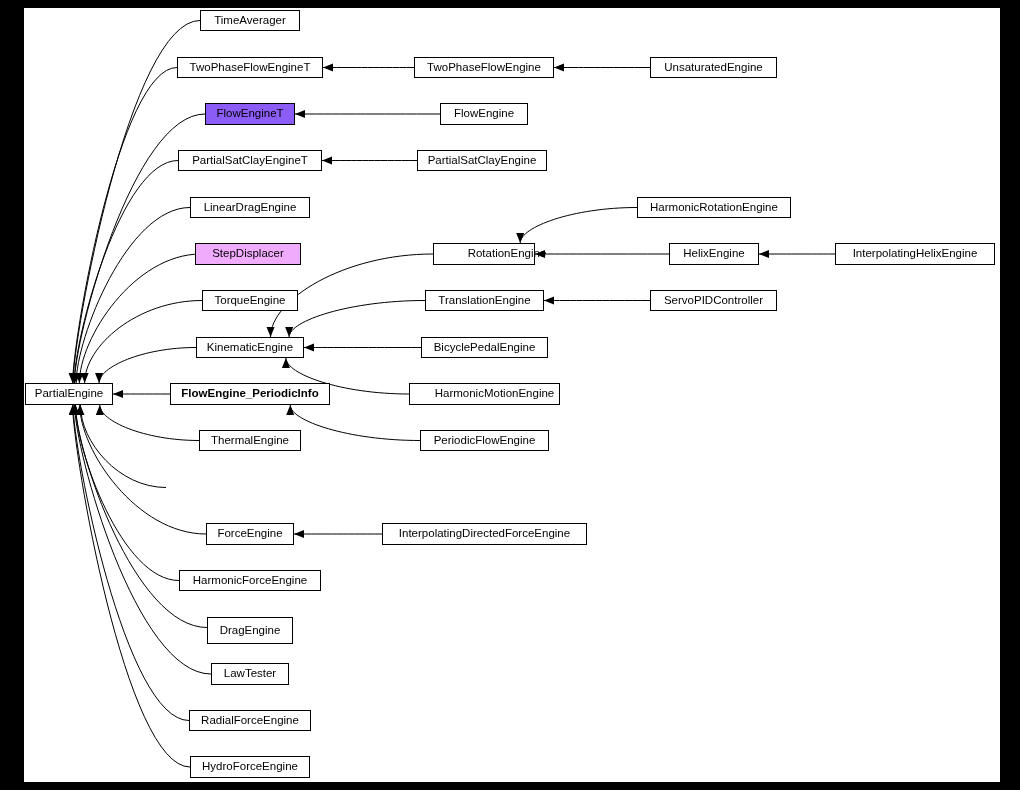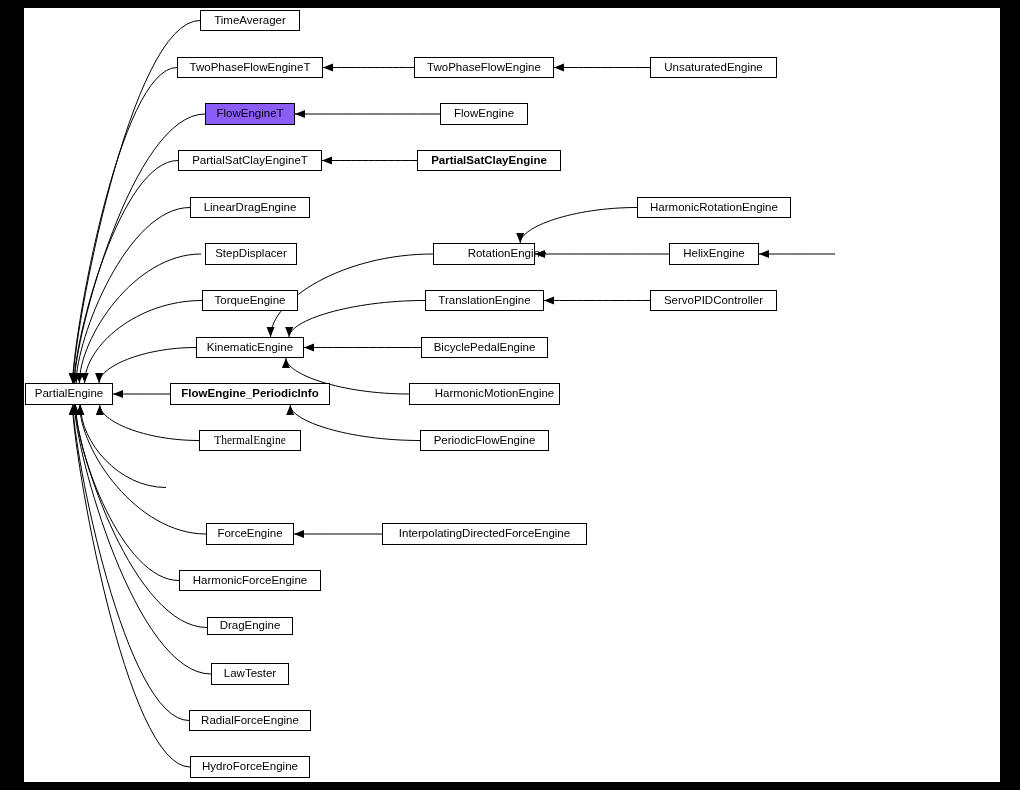--- a/index.html
+++ b/index.html
@@ -81,37 +81,38 @@
       <path d="M 650 300.5 C 602.3 300.5, 570.5 300.5, 544 300.5" fill="none" stroke="#000000" stroke-width="1" marker-end="url(#arrowhead)"></path>
       <path d="M 420 440.5 C 348.6182795698925 440.5, 290.2150537634409 420.975, 290.2150537634409 405" fill="none" stroke="#000000" stroke-width="1" marker-end="url(#arrowhead)"></path>
       <path d="M 382 534 C 342.4 534, 316 534, 294 534" fill="none" stroke="#000000" stroke-width="1" marker-end="url(#arrowhead)"></path>
     </svg>
 <div class="node" style="left: 25px; top: 383px; width: 88px; height: 22px; background: rgb(255, 255, 255); border-color: rgb(0, 0, 0); color: rgb(0, 0, 0);">PartialEngine</div>
     <div class="node" style="left: 200px; top: 10px; width: 100px; height: 21px; background: rgb(255, 255, 255); border-color: rgb(0, 0, 0); color: rgb(0, 0, 0);">TimeAverager</div>
     <div class="node" style="left: 177px; top: 57px; width: 146px; height: 21px; background: rgb(255, 255, 255); border-color: rgb(0, 0, 0); color: rgb(0, 0, 0);">TwoPhaseFlowEngineT</div>
     <div class="node" style="left: 205px; top: 103px; width: 90px; height: 22px; background: #8b5cf6; border-color: rgb(0, 0, 0); color: rgb(0, 0, 0);">FlowEngineT</div>
     <div class="node" style="left: 178px; top: 150px; width: 144px; height: 21px; background: rgb(255, 255, 255); border-color: rgb(0, 0, 0); color: rgb(0, 0, 0);">PartialSatClayEngineT</div>
     <div class="node" style="left: 190px; top: 197px; width: 120px; height: 21px; background: rgb(255, 255, 255); border-color: rgb(0, 0, 0); color: rgb(0, 0, 0);">LinearDragEngine</div>
-    <div class="node" style="left: 205px; top: 243px; width: 92px; height: 22px; background: #ffffff; border-color: rgb(0, 0, 0); color: rgb(0, 0, 0);">StepDisplacer</div>
+    <div class="node" style="left: 195px; top: 243px; width: 106px; height: 22px; background: #f0abfc; border-color: rgb(0, 0, 0); color: rgb(0, 0, 0);">StepDisplacer</div>
     <div class="node" style="left: 202px; top: 290px; width: 96px; height: 21px; background: rgb(255, 255, 255); border-color: rgb(0, 0, 0); color: rgb(0, 0, 0);">TorqueEngine</div>
     <div class="node" style="left: 196px; top: 337px; width: 108px; height: 21px; background: rgb(255, 255, 255); border-color: rgb(0, 0, 0); color: rgb(0, 0, 0);">KinematicEngine</div>
     <div class="node" style="left: 170px; top: 383px; width: 160px; height: 22px; background: rgb(255, 255, 255); border-color: rgb(0, 0, 0); color: rgb(0, 0, 0); font-weight: bold;">FlowEngine_PeriodicInfo</div>
-    <div class="node" style="left: 199px; top: 430px; width: 102px; height: 21px; background: rgb(255, 255, 255); border-color: rgb(0, 0, 0); color: rgb(0, 0, 0); font-family: Liberation Serif, serif;">ThermalEngine</div>
+    <div class="node" style="left: 199px; top: 430px; width: 102px; height: 21px; background: rgb(255, 255, 255); border-color: rgb(0, 0, 0); color: rgb(0, 0, 0);">ThermalEngine</div>
     <div class="node" style="left: 206px; top: 523px; width: 88px; height: 22px; background: rgb(255, 255, 255); border-color: rgb(0, 0, 0); color: rgb(0, 0, 0);">ForceEngine</div>
     <div class="node" style="left: 179px; top: 570px; width: 142px; height: 21px; background: rgb(255, 255, 255); border-color: rgb(0, 0, 0); color: rgb(0, 0, 0); text-align: center;">HarmonicForceEngine</div>
-    <div class="node" style="left: 207px; top: 617px; width: 86px; height: 18px; background: rgb(255, 255, 255); border-color: rgb(0, 0, 0); color: rgb(0, 0, 0);">DragEngine</div>
+    <div class="node" style="left: 207px; top: 617px; width: 86px; height: 27px; background: rgb(255, 255, 255); border-color: rgb(0, 0, 0); color: rgb(0, 0, 0);">DragEngine</div>
     <div class="node" style="left: 211px; top: 663px; width: 78px; height: 22px; background: rgb(255, 255, 255); border-color: rgb(0, 0, 0); color: rgb(0, 0, 0);">LawTester</div>
     <div class="node" style="left: 189px; top: 710px; width: 122px; height: 21px; background: rgb(255, 255, 255); border-color: rgb(0, 0, 0); color: rgb(0, 0, 0);">RadialForceEngine</div>
     <div class="node" style="left: 190px; top: 756px; width: 120px; height: 22px; background: rgb(255, 255, 255); border-color: rgb(0, 0, 0); color: rgb(0, 0, 0);">HydroForceEngine</div>
     <div class="node" style="left: 414px; top: 57px; width: 140px; height: 21px; background: rgb(255, 255, 255); border-color: rgb(0, 0, 0); color: rgb(0, 0, 0);">TwoPhaseFlowEngine</div>
     <div class="node" style="left: 440px; top: 103px; width: 88px; height: 22px; background: rgb(255, 255, 255); border-color: rgb(0, 0, 0); color: rgb(0, 0, 0);">FlowEngine</div>
-    <div class="node" style="left: 417px; top: 150px; width: 144px; height: 21px; background: rgb(255, 255, 255); border-color: rgb(0, 0, 0); color: rgb(0, 0, 0); font-weight: bold;">PartialSatClayEngine</div>
+    <div class="node" style="left: 417px; top: 150px; width: 130px; height: 21px; background: rgb(255, 255, 255); border-color: rgb(0, 0, 0); color: rgb(0, 0, 0);">PartialSatClayEngine</div>
     <div class="node" style="left: 433px; top: 243px; width: 102px; height: 22px; background: rgb(255, 255, 255); border-color: rgb(0, 0, 0); color: rgb(0, 0, 0); padding-left: 46px;">RotationEngine</div>
     <div class="node" style="left: 425px; top: 290px; width: 119px; height: 21px; background: rgb(255, 255, 255); border-color: rgb(0, 0, 0); color: rgb(0, 0, 0);">TranslationEngine</div>
     <div class="node" style="left: 421px; top: 337px; width: 127px; height: 21px; background: rgb(255, 255, 255); border-color: rgb(0, 0, 0); color: rgb(0, 0, 0);">BicyclePedalEngine</div>
     <div class="node" style="left: 409px; top: 383px; width: 151px; height: 22px; background: rgb(255, 255, 255); border-color: rgb(0, 0, 0); color: rgb(0, 0, 0); padding-left: 20px;">HarmonicMotionEngine</div>
     <div class="node" style="left: 420px; top: 430px; width: 129px; height: 21px; background: rgb(255, 255, 255); border-color: rgb(0, 0, 0); color: rgb(0, 0, 0);">PeriodicFlowEngine</div>
     <div class="node" style="left: 382px; top: 523px; width: 205px; height: 22px; background: rgb(255, 255, 255); border-color: rgb(0, 0, 0); color: rgb(0, 0, 0);">InterpolatingDirectedForceEngine</div>
     <div class="node" style="left: 650px; top: 57px; width: 127px; height: 21px; background: rgb(255, 255, 255); border-color: rgb(0, 0, 0); color: rgb(0, 0, 0);">UnsaturatedEngine</div>
     <div class="node" style="left: 637px; top: 197px; width: 154px; height: 21px; background: rgb(255, 255, 255); border-color: rgb(0, 0, 0); color: rgb(0, 0, 0);">HarmonicRotationEngine</div>
     <div class="node" style="left: 669px; top: 243px; width: 90px; height: 22px; background: rgb(255, 255, 255); border-color: rgb(0, 0, 0); color: rgb(0, 0, 0);">HelixEngine</div>
     <div class="node" style="left: 650px; top: 290px; width: 127px; height: 21px; background: rgb(255, 255, 255); border-color: rgb(0, 0, 0); color: rgb(0, 0, 0);">ServoPIDController</div>
+    <div class="node" style="left: 835px; top: 243px; width: 160px; height: 22px; background: rgb(255, 255, 255); border-color: rgb(0, 0, 0); color: rgb(0, 0, 0);">InterpolatingHelixEngine</div>
   </div>
 
 </body></html>

